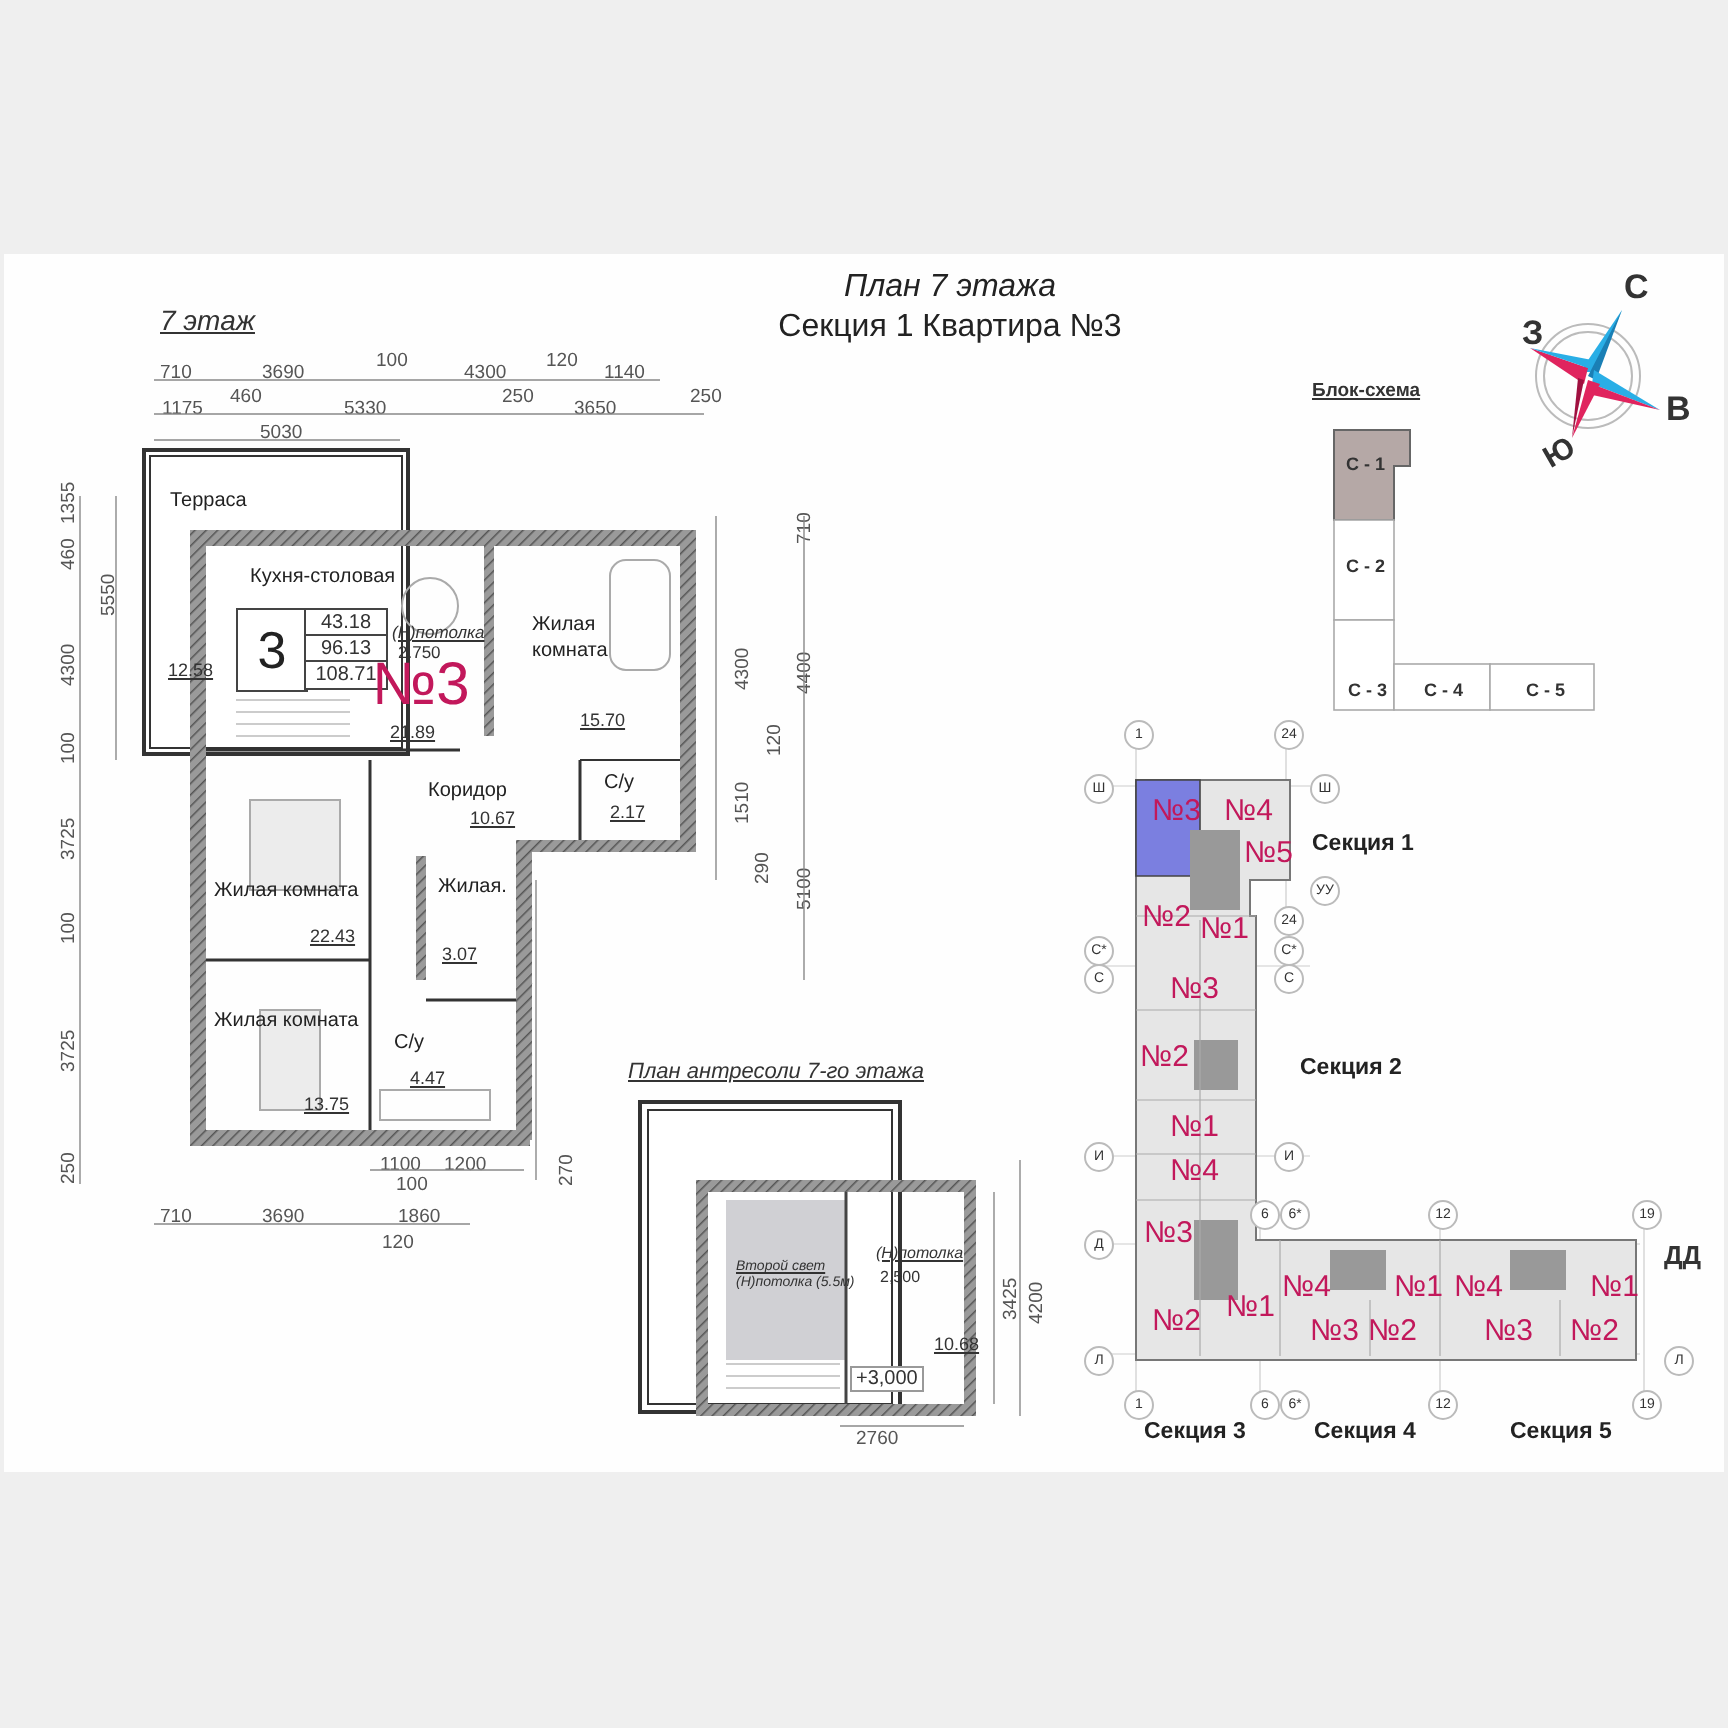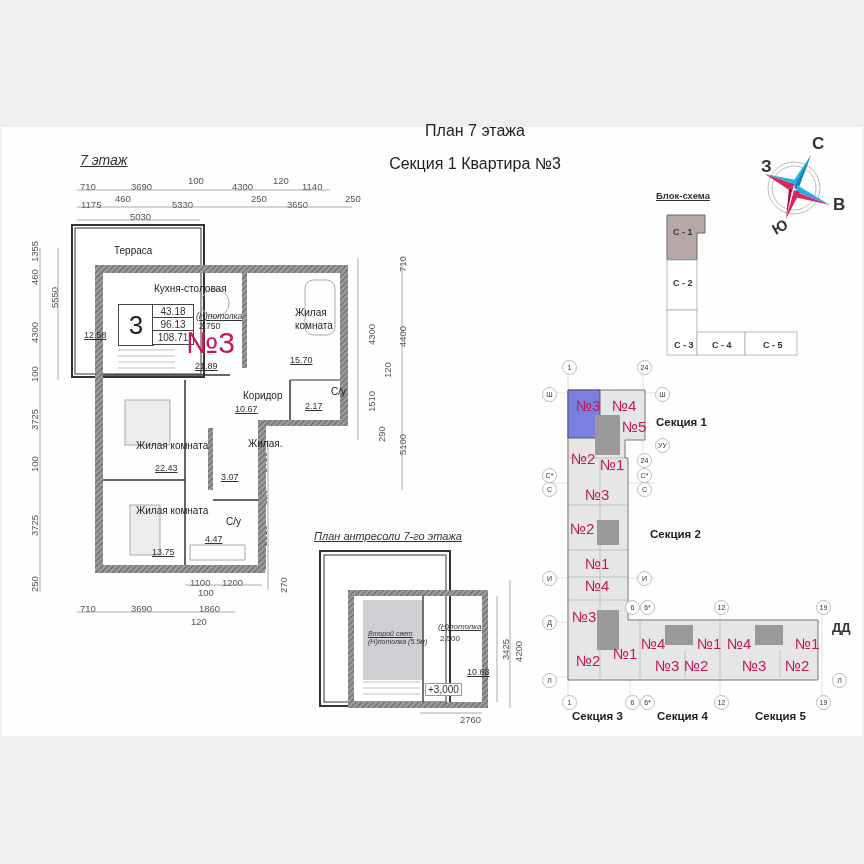--- a/index.html
+++ b/index.html
@@ -1,36 +1,36 @@
 <!DOCTYPE html>
 <html><head>
 <meta charset="utf-8">
 <style>
   html,body{margin:0;padding:0;}
   body{width:864px;height:864px;background:#efefef;position:relative;overflow:hidden;font-family:"Liberation Sans",sans-serif;color:#333;}
   .sheet{position:absolute;left:2px;top:127px;width:860px;height:609px;background:#fefefe;}
   .t{position:absolute;white-space:nowrap;}
   .dim{font-size:9.5px;color:#555;}
   .vdim{font-size:9.5px;color:#555;transform:rotate(-90deg);transform-origin:left top;}
-  .room{font-size:10px;color:#222;margin-left:29px;}
+  .room{font-size:10px;color:#222;}
   .area{font-size:9px;color:#333;text-decoration:underline;}
   .title{font-size:16px;color:#222;text-align:center;}
   .underl{text-decoration:underline;font-style:italic;}
   .svgwrap{position:absolute;left:0;top:0;}
   .axis{position:absolute;width:13px;height:13px;border:1px solid #bbb;border-radius:50%;font-size:7px;text-align:center;line-height:13px;background:#fff;color:#333;}
   .aptnum{position:absolute;color:#c2185b;font-size:15px;white-space:nowrap;}
   .sec{position:absolute;font-size:11.5px;font-weight:bold;color:#222;white-space:nowrap;}
   .statbox{position:absolute;border:1px solid #444;background:#fff;}
 </style>
 </head>
 <body>
 
 <div class="sheet"></div>
 
-<div class="t title" style="left:360px;top:122px;width:230px;">План 7 этажа</div>
+<div class="t title" style="left:360px;top:135px;width:230px;font-style:italic;">План 7 этажа</div>
 <div class="t title" style="left:360px;top:155px;width:230px;">Секция 1  Квартира №3</div>
 
 <div class="t underl" style="left:80px;top:152px;font-size:14px;">7 этаж</div>
 
 <div class="t dim" style="left:80px;top:181px;">710</div>
 <div class="t dim" style="left:131px;top:181px;">3690</div>
 <div class="t dim" style="left:188px;top:175px;">100</div>
 <div class="t dim" style="left:232px;top:181px;">4300</div>
 <div class="t dim" style="left:273px;top:175px;">120</div>
 <div class="t dim" style="left:302px;top:181px;">1140</div>
@@ -173,21 +173,21 @@
   <line x1="420" y1="713" x2="482" y2="713" stroke="#888" stroke-width="0.7"></line>
   <line x1="497" y1="596" x2="497" y2="702" stroke="#888" stroke-width="0.7"></line>
   <line x1="510" y1="580" x2="510" y2="708" stroke="#888" stroke-width="0.7"></line>
 </svg>
 <div class="t" style="left:368px;top:630px;font-size:7px;font-style:italic;text-decoration:underline;">Второй свет</div>
 <div class="t" style="left:368px;top:638px;font-size:7px;font-style:italic;">(Н)потолка (5.5м)</div>
 <div class="t" style="left:438px;top:622px;font-size:8px;font-style:italic;text-decoration:underline;">(Н)потолка</div>
 <div class="t" style="left:440px;top:634px;font-size:8px;">2,500</div>
 <div class="t area" style="left:467px;top:667px;">10.68</div>
 <div class="t" style="left:425px;top:683px;font-size:10px;border:1px solid #999;padding:0 2px;background:#fff;">+3,000</div>
-<div class="t dim" style="left:460px;top:714px;">2760</div>
+<div class="t dim" style="left:428px;top:714px;">2760</div>
 <div class="t vdim" style="left:500px;top:660px;">3425</div>
 <div class="t vdim" style="left:513px;top:662px;">4200</div>
 
 <svg class="svgwrap" width="864" height="864">
   <circle cx="794" cy="188" r="26" fill="none" stroke="#bbb" stroke-width="1"></circle>
   <circle cx="794" cy="188" r="22" fill="none" stroke="#bbb" stroke-width="1"></circle>
   <polygon points="811,155 798,186 790,186" fill="#29aee6"></polygon>
   <polygon points="811,155 798,190 794,188" fill="#1a7fb5"></polygon>
   <polygon points="765,174 794,184 792,192" fill="#e0245e"></polygon>
   <polygon points="765,174 794,184 796,180" fill="#29aee6"></polygon>

